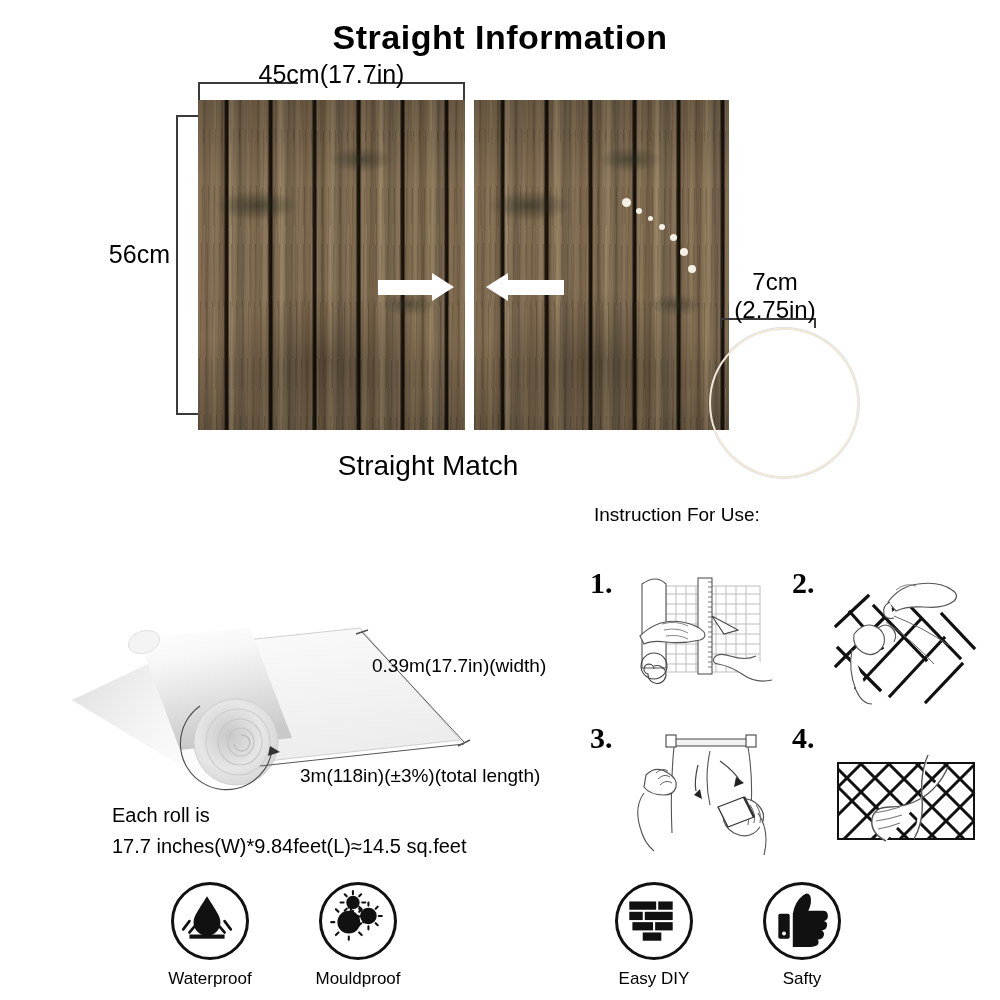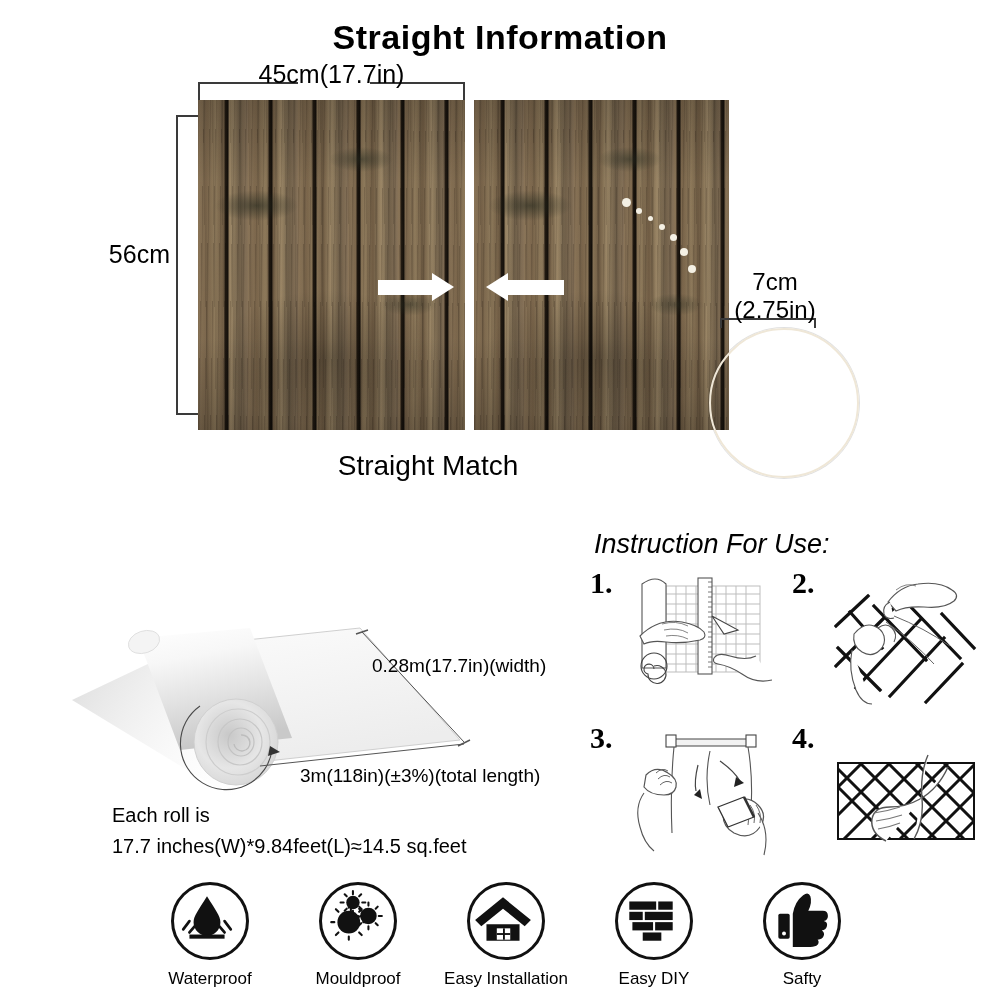--- a/index.html
+++ b/index.html
@@ -135,21 +135,21 @@
   #magTickL{left:720px;top:218px;width:1.6px;height:10px;background:#3a3a3a;}
   #magTickR{left:814px;top:218px;width:1.6px;height:10px;background:#3a3a3a;}
   #magLabel{left:700px;top:168px;width:150px;text-align:center;font-size:24px;line-height:1.15;}
 
   #straightMatch{
     left:198px;top:350px;width:460px;text-align:center;
     font-size:28px;
   }
 
   
-  #instrHeading{left:594px;top:529px;font-size:27px;font-style:italic;}
+  #instrHeading{left:594px;top:504px;font-size:19px;}
 
   
   .step{position:absolute;width:190px;height:150px;}
   #step1{left:588px;top:560px;}
   #step2{left:790px;top:560px;}
   #step3{left:588px;top:715px;}
   #step4{left:790px;top:715px;}
   .stepnum{
     position:absolute;left:2px;top:6px;
     font-family:"Liberation Serif","DejaVu Serif",serif;
@@ -285,21 +285,21 @@
   <path d="M140,116 a46,46 0 1,0 72,44" fill="none" stroke="#4a4a4a" stroke-width="1.1"></path>
   <polygon points="210,156 220,162 208,166" fill="#333"></polygon>
 
   <line x1="302" y1="42" x2="404" y2="152" stroke="#555" stroke-width="1"></line>
   <line x1="296" y1="44" x2="308" y2="40" stroke="#555" stroke-width="1.4"></line>
   <line x1="398" y1="156" x2="410" y2="150" stroke="#555" stroke-width="1.4"></line>
 
   <line x1="200" y1="176" x2="404" y2="154" stroke="#555" stroke-width="1"></line>
 </svg>
 
-<div class="abs" id="rollTextW">0.28m(17.7in)(width)</div>
+<div class="abs" id="rollTextW">0.39m(17.7in)(width)</div>
 <div class="abs" id="rollTextL">3m(118in)(±3%)(total length)</div>
 <div class="abs" id="rollDesc">
   <div>Each roll is</div>
   <div>17.7 inches(W)*9.84feet(L)≈14.5 sq.feet</div>
 </div>
 
 <div class="abs" id="instrHeading">Instruction For Use:</div>
 
 <div class="step abs" id="step1">
   <div class="stepnum">1.</div>
@@ -409,32 +409,20 @@
           <path d="M24,20v-3M24,48v3M10,34h-3M38,34h3M14,24l-2.5,-2.5M34,44l2.5,2.5M14,44l-2.5,2.5M34,24l2.5,-2.5"></path>
           <path d="M28,7v-3M28,23v3M19,15h-3M37,15h3M22,9l-2,-2M34,21l2,2M22,21l-2,2M34,9l2,-2"></path>
           <path d="M43,18v-3M43,38v3M33,28h-3M53,28h3M36,21l-2,-2M50,35l2,2M36,35l-2,2M50,21l2,-2"></path>
           <path d="M26,24 L26,21M30,30 L36,28"></path>
         </g>
       </svg>
     </div>
     <div class="cap">Mouldproof</div>
   </div>
 
-  <div class="feat abs" id="feat2">
-    <div class="ring">
-      <svg viewBox="0 0 60 60" width="62" height="62" style="position:absolute;left:2px;top:2px;">
-        <path d="M30,10 L57,32 L51,38 L30,21 L9,38 L3,32 Z" fill="#111"></path>
-        <path d="M14,36 L46,36 L46,52 L14,52 Z" fill="#111"></path>
-        <rect x="24" y="40" width="13" height="11" fill="#fff"></rect>
-        <rect x="30" y="40" width="1.8" height="11" fill="#111"></rect>
-        <rect x="24" y="44.6" width="13" height="1.8" fill="#111"></rect>
-      </svg>
-    </div>
-    <div class="cap">Easy Installation</div>
-  </div>
 
   <div class="feat abs" id="feat3">
     <div class="ring">
       <svg viewBox="0 0 60 60" width="62" height="62" style="position:absolute;left:2px;top:2px;">
         <g fill="#111">
           <rect x="9" y="14" width="26" height="8"></rect>
           <rect x="37" y="14" width="14" height="8"></rect>
           <rect x="9" y="24" width="13" height="8"></rect>
           <rect x="24" y="24" width="27" height="8"></rect>
           <rect x="12" y="34" width="20" height="8"></rect>

